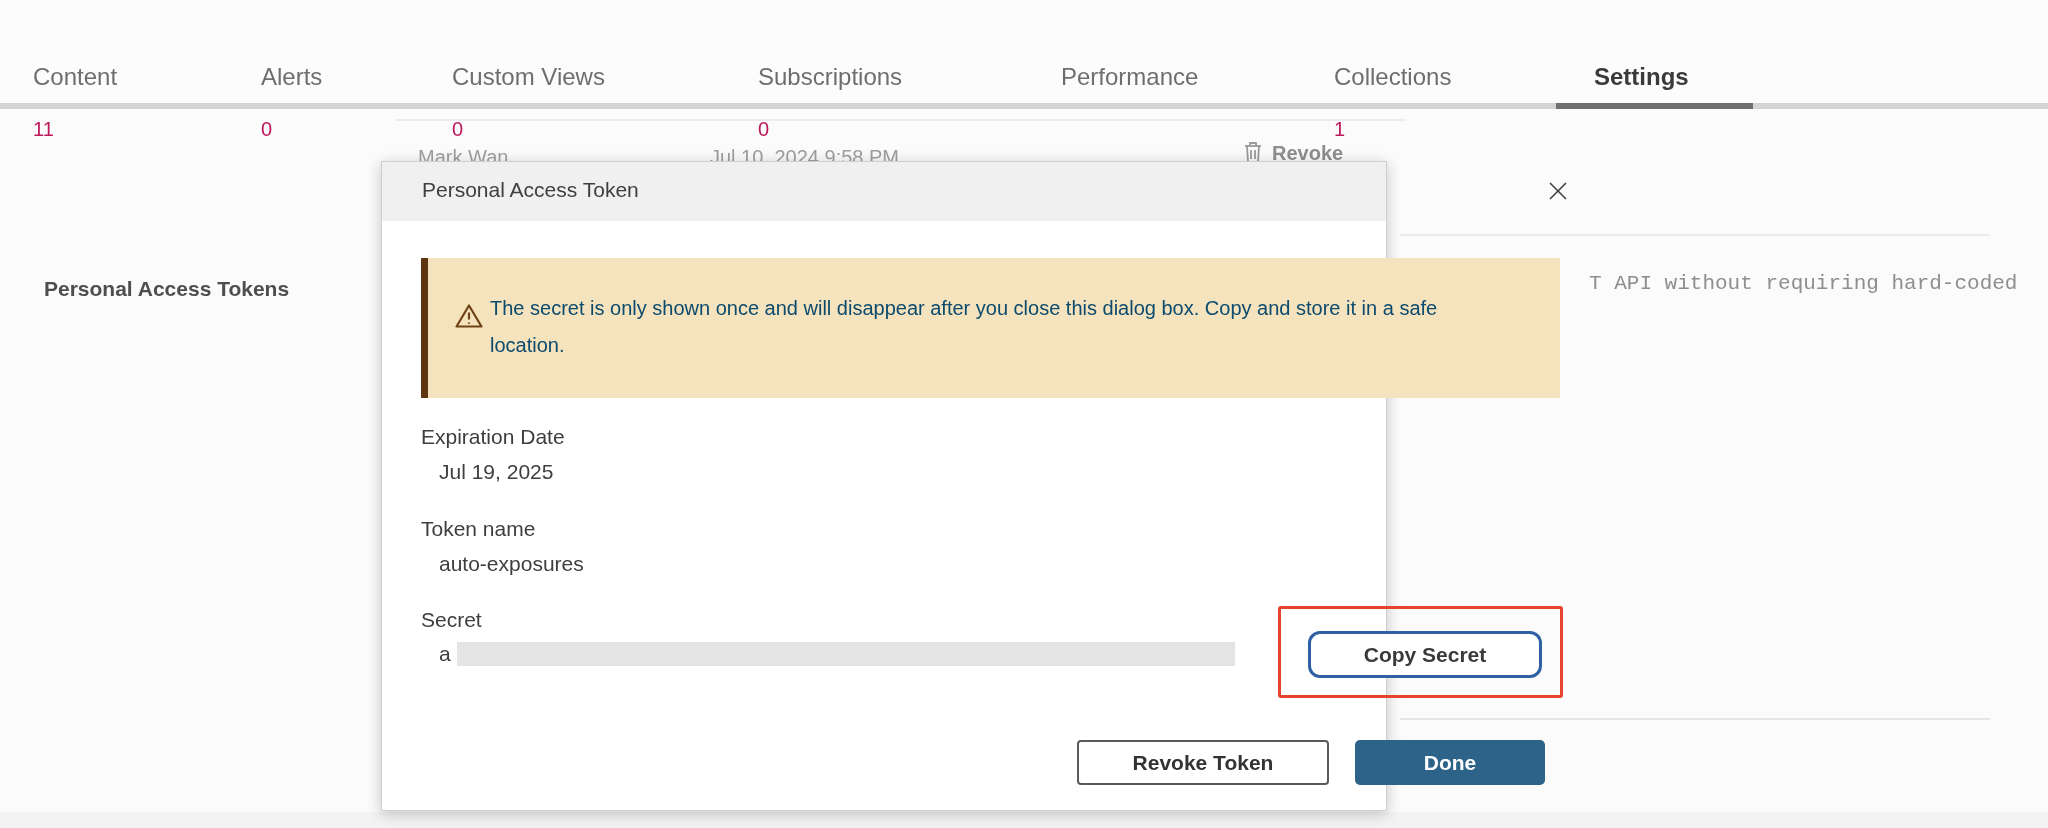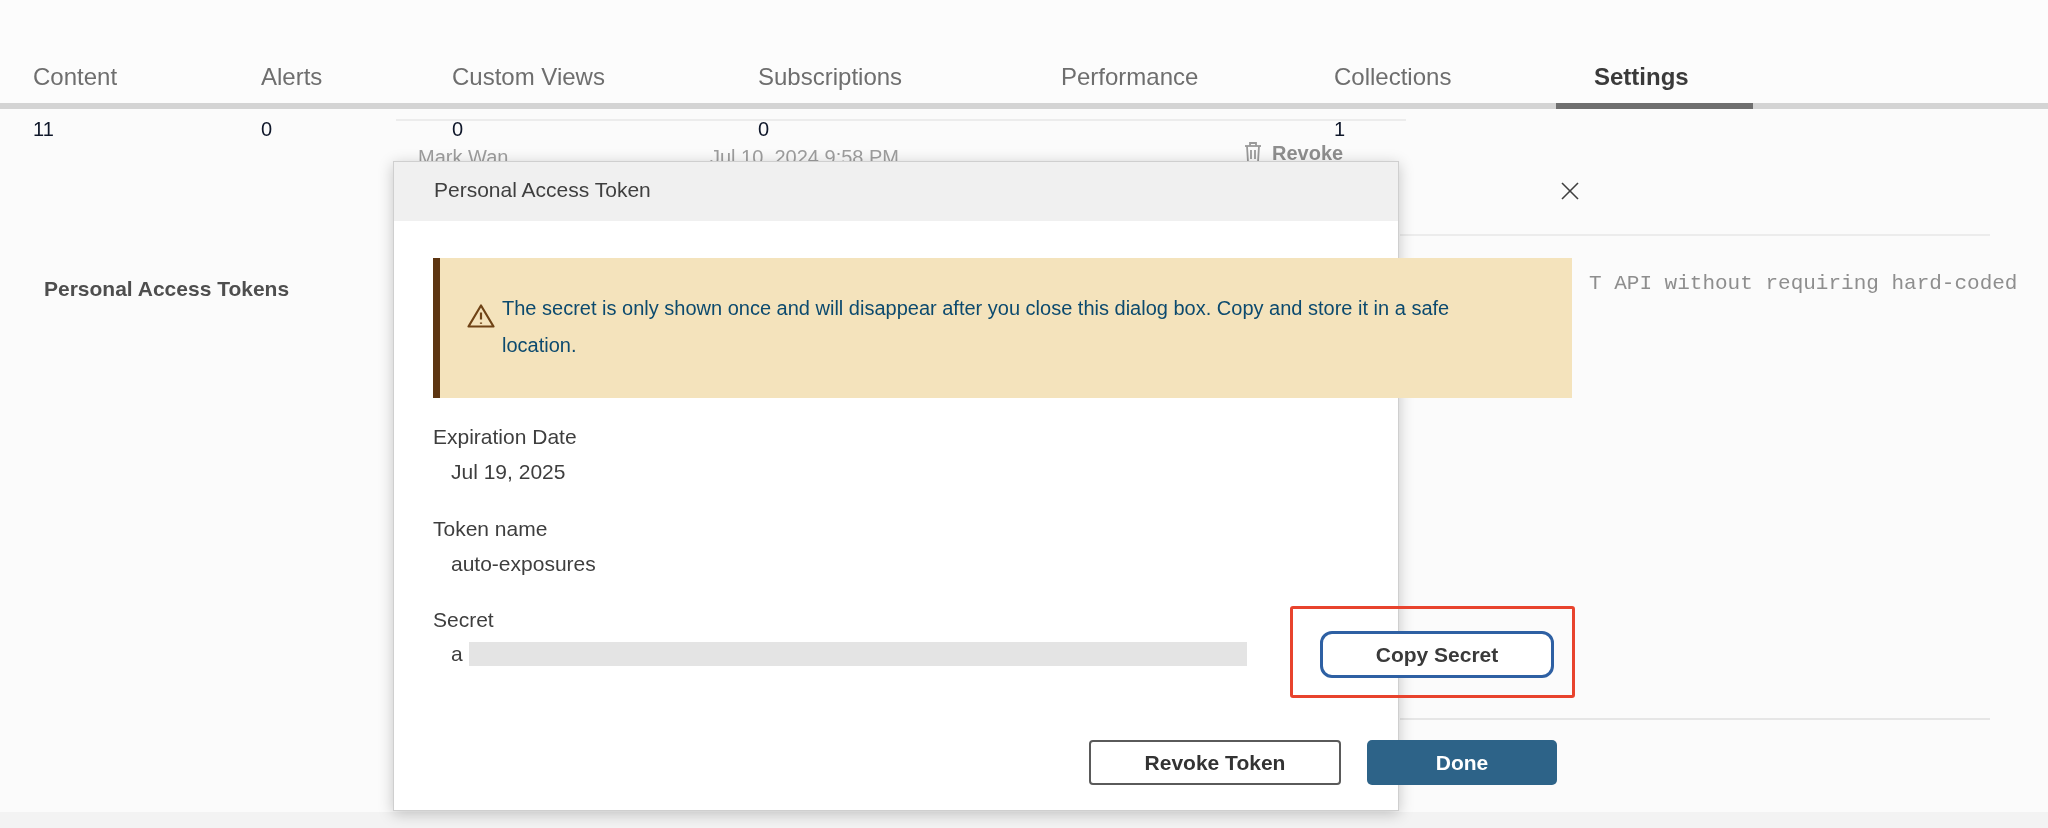--- a/index.html
+++ b/index.html
@@ -9,35 +9,35 @@
     font-family: "Liberation Sans", sans-serif;
     background: #fbfbfb;
     color: #3e3e3e;
   }
   .abs { position: absolute; }
 
   
   .tabbar { position: absolute; left: 0; top: 0; width: 2048px; height: 110px; background: #fcfcfc; }
   .tab { position: absolute; top: 63px; display: inline-flex; align-items: baseline; gap: 27px;
          font-size: 24px; color: #6e6e6e; cursor: default; flex-direction: column; }
-  .tab .count { font-size: 20px; color: #0f172a; }
+  .tab .count { font-size: 20px; color: #be185d; }
   .tab.active { color: #3a3a3a; font-weight: bold; }
   .tab-underline-track { position: absolute; left: 0; top: 103px; width: 2048px; height: 6px; background: #d4d4d4; }
   .tab-underline-active { position: absolute; left: 1556px; top: 103px; width: 197px; height: 6px; background: #6f6f6f; }
 
   
   .bg-divider { position: absolute; background: #ececec; height: 2px; }
   .bg-row-text { position: absolute; top: 146px; font-size: 20px; color: #9e9e9e; white-space: nowrap; }
   .bg-revoke { position: absolute; left: 1272px; top: 142px; font-size: 20px; font-weight: bold; color: #8e8e8e; }
   .section-label { position: absolute; left: 44px; top: 277px; font-size: 21px; font-weight: bold; color: #4e4e4e; }
   .desc-fragment { position: absolute; left: 1589px; top: 272px; font-size: 21px; color: #8e8e8e; white-space: nowrap; font-family: Liberation Mono, monospace; }
   .bottom-strip { position: absolute; left: 0; top: 812px; width: 2048px; height: 16px; background: #f3f3f3; }
 
   
-  .modal { position: absolute; left: 393px; top: 161px; width: 1006px; height: 650px;
+  .modal { position: absolute; left: 381px; top: 161px; width: 1006px; height: 650px;
            background: #ffffff; border: 1px solid #cfcfcf; box-shadow: 0 3px 14px rgba(0,0,0,0.22); z-index: 10; }
   .modal-header { position: relative; height: 59px; background: #f0f0f0; }
   .modal-title { position: absolute; left: 40px; top: 16px; font-size: 21px; color: #3f3f3f; }
   .modal-close { position: absolute; left: 1160px; top: 13px; width: 32px; height: 32px;
                  display: flex; align-items: center; justify-content: center; cursor: pointer; }
 
   .warn-banner { position: absolute; left: 39px; top: 96px; width: 1139px; height: 140px;
                  background: #f4e3bc; border-left: 7px solid #5d3511; }
   .warn-icon { position: absolute; left: 26px; top: 44px; }
   .warn-text { position: absolute; left: 62px; top: 32px; width: 985px;

